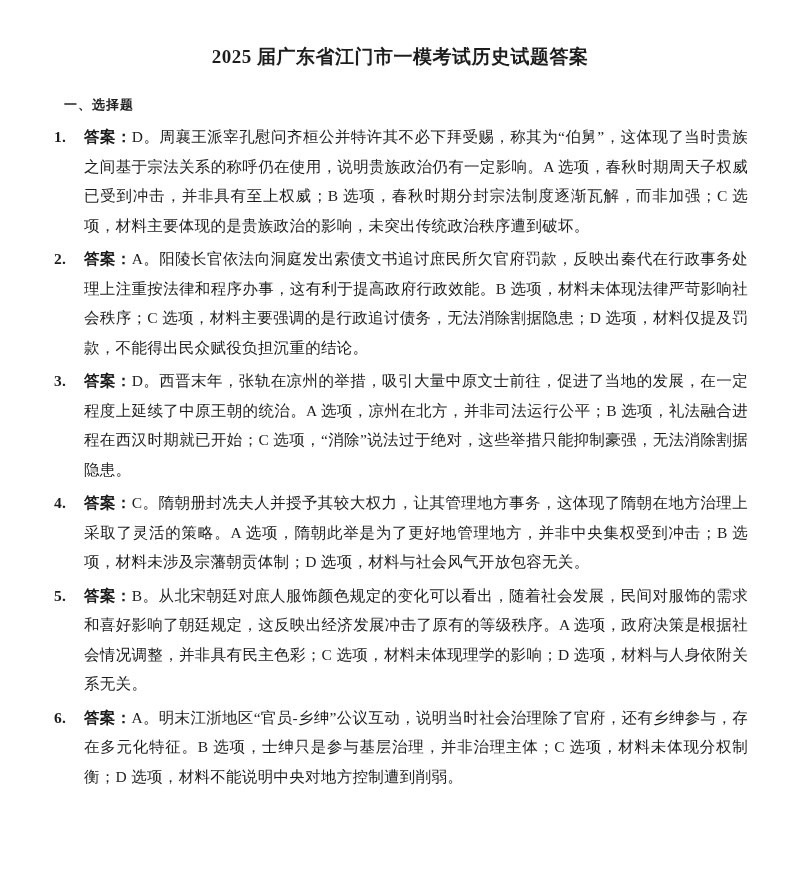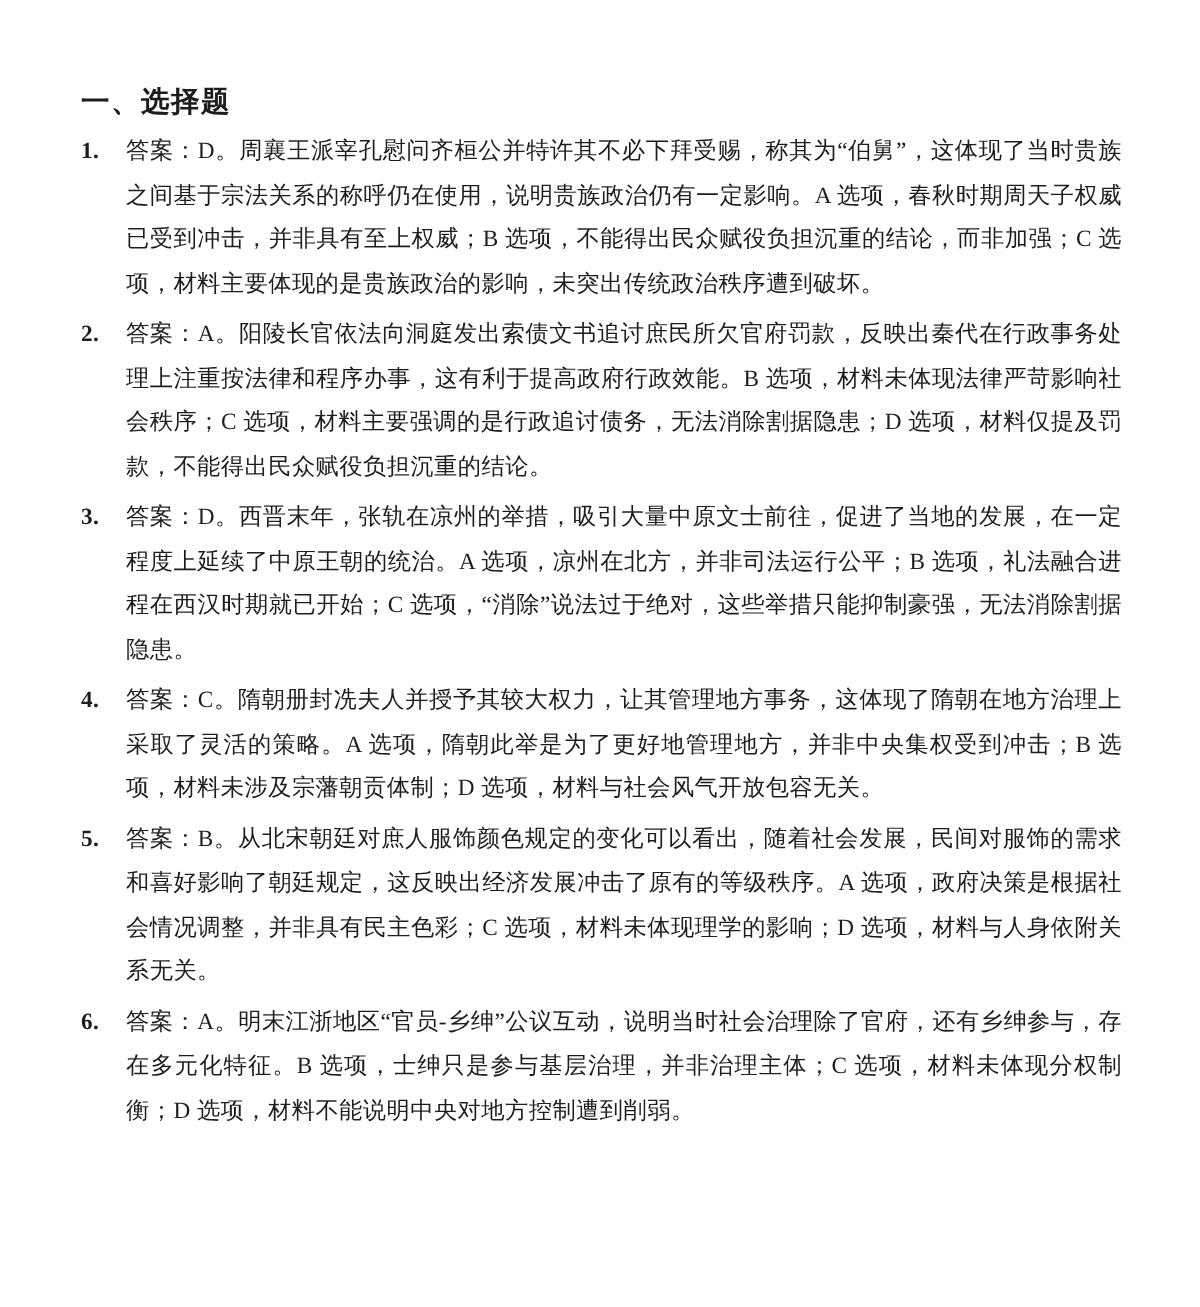--- a/index.html
+++ b/index.html
@@ -23,22 +23,22 @@
   }
   .doc-title {
     margin: 10px 0 0 0;
     text-align: center;
     font-size: 19px;
     font-weight: bold;
     letter-spacing: 0.5px;
     line-height: 26px;
   }
   .section-heading {
-    margin: 24px 0 6px 2px;
-    font-size: 19px;
+    margin: 24px 0 6px 12px;
+    font-size: 13px;
     font-weight: bold;
     line-height: 22px;
     letter-spacing: 1px;
   }
   .answers {
     margin: 0;
     padding: 0;
     list-style: none;
   }
   .answer-item {
@@ -50,35 +50,36 @@
     text-align: justify;
     letter-spacing: 0.3px;
   }
   .answer-number {
     position: absolute;
     left: 2px;
     top: 0;
     font-weight: bold;
   }
   .answer-label {
-    font-weight: normal;
+    font-weight: bold;
   }
 </style>
 </head>
 <body>
 
 <div class="page">
 
+  <h1 class="doc-title">2025 届广东省江门市一模考试历史试题答案</h1>
 
   <h2 class="section-heading">一、选择题</h2>
 
   <ol class="answers">
 
     <li class="answer-item">
-      <span class="answer-number">1.</span><span class="answer-label">答案：</span><span class="answer-body">D。周襄王派宰孔慰问齐桓公并特许其不必下拜受赐，称其为“伯舅”，这体现了当时贵族之间基于宗法关系的称呼仍在使用，说明贵族政治仍有一定影响。A 选项，春秋时期周天子权威已受到冲击，并非具有至上权威；B 选项，不能得出民众赋役负担沉重的结论，而非加强；C 选项，材料主要体现的是贵族政治的影响，未突出传统政治秩序遭到破坏。</span>
+      <span class="answer-number">1.</span><span class="answer-label">答案：</span><span class="answer-body">D。周襄王派宰孔慰问齐桓公并特许其不必下拜受赐，称其为“伯舅”，这体现了当时贵族之间基于宗法关系的称呼仍在使用，说明贵族政治仍有一定影响。A 选项，春秋时期周天子权威已受到冲击，并非具有至上权威；B 选项，春秋时期分封宗法制度逐渐瓦解，而非加强；C 选项，材料主要体现的是贵族政治的影响，未突出传统政治秩序遭到破坏。</span>
     </li>
 
     <li class="answer-item">
       <span class="answer-number">2.</span><span class="answer-label">答案：</span><span class="answer-body">A。阳陵长官依法向洞庭发出索债文书追讨庶民所欠官府罚款，反映出秦代在行政事务处理上注重按法律和程序办事，这有利于提高政府行政效能。B 选项，材料未体现法律严苛影响社会秩序；C 选项，材料主要强调的是行政追讨债务，无法消除割据隐患；D 选项，材料仅提及罚款，不能得出民众赋役负担沉重的结论。</span>
     </li>
 
     <li class="answer-item">
       <span class="answer-number">3.</span><span class="answer-label">答案：</span><span class="answer-body">D。西晋末年，张轨在凉州的举措，吸引大量中原文士前往，促进了当地的发展，在一定程度上延续了中原王朝的统治。A 选项，凉州在北方，并非司法运行公平；B 选项，礼法融合进程在西汉时期就已开始；C 选项，“消除”说法过于绝对，这些举措只能抑制豪强，无法消除割据隐患。</span>
     </li>
 

